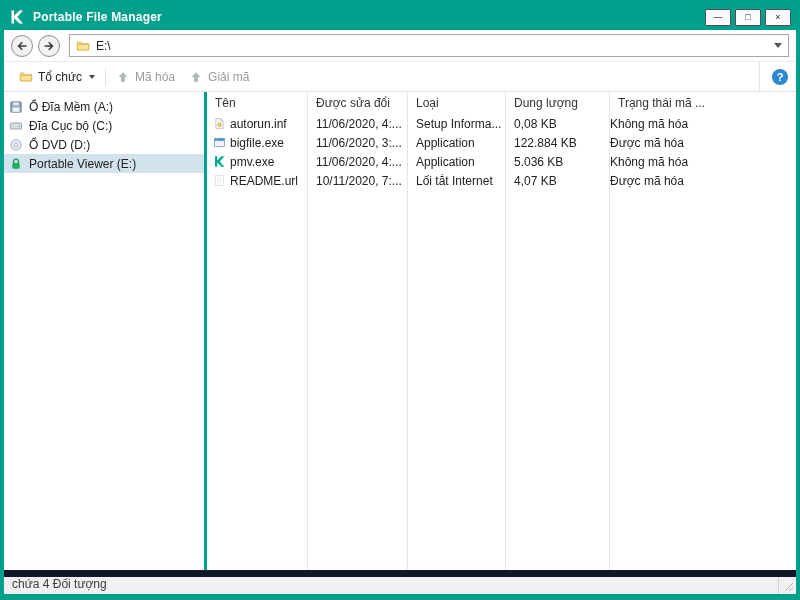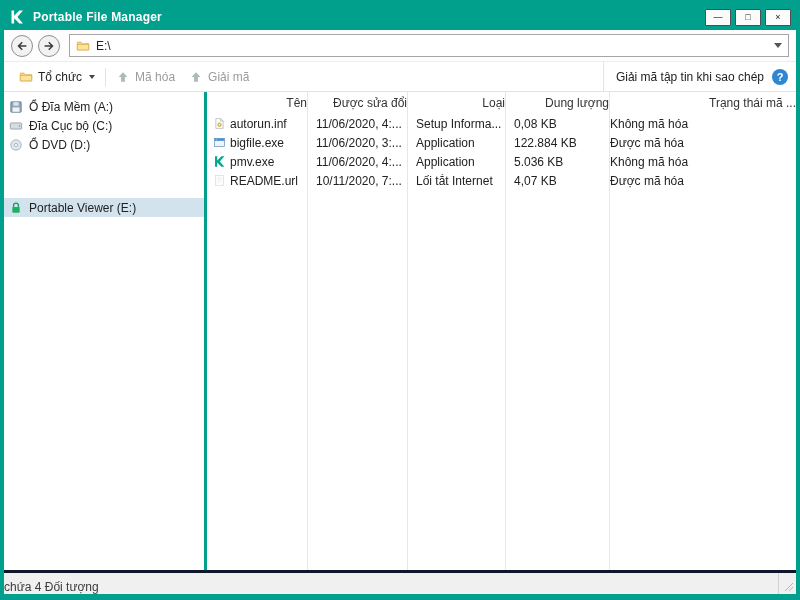--- a/index.html
+++ b/index.html
@@ -68,47 +68,47 @@
     font-size:11px; font-weight:bold; display:flex; align-items:center; justify-content:center;
   }
 
   
   .content{ flex:1 1 auto; display:flex; min-height:0; background:#fff; }
   .sidebar{ width:200px; flex:0 0 auto; padding-top:5px; }
   .side-item{
     height:19px; display:flex; align-items:center; gap:6px; padding-left:5px;
     white-space:nowrap;
   }
-  .side-item.selected{ background:#d2e3ee;margin-top:44px; }
+  .side-item.selected{ background:#d2e3ee; }
   .v-divider{ width:3px; flex:0 0 auto; background:#00a08c; }
 
   .filelist{ flex:1 1 auto; position:relative; overflow:hidden; }
   .col-line{ position:absolute; top:0; bottom:0; width:1px; background:#e6e6e6; }
-  .list-header{ display:flex; height:22px; align-items:center; position:relative; color:#333;text-align:right; }
+  .list-header{ display:flex; height:22px; align-items:center; position:relative; color:#333; }
   .hcell{ white-space:nowrap; overflow:hidden; }
   .hc-name{ width:100px; padding-left:8px; }
   .hc-date{ width:100px; padding-left:9px; }
   .hc-type{ width:98px;  padding-left:9px; }
   .hc-size{ width:104px; padding-left:9px; }
   .hc-status{ flex:1; padding-left:9px; }
 
   .frow{ display:flex; height:19px; align-items:center; position:relative; }
   .cell{ white-space:nowrap; overflow:hidden; }
   .c-name{ width:100px; padding-left:6px; display:flex; align-items:center; gap:4px; }
   .c-date{ width:100px; padding-left:9px; }
   .c-type{ width:98px;  padding-left:9px; }
   .c-size{ width:104px; padding-left:9px; }
   .c-status{ flex:1; padding-left:1px; }
   .ficon{ width:13px; height:13px; flex:0 0 auto; display:inline-flex; }
   .sicon{ width:14px; height:14px; flex:0 0 auto; display:inline-flex; }
 
   
   .statusbar{
-    height:24px; flex:0 0 auto; background:#f0f0f0; border-top:3px solid #0f172a;
-    display:flex; align-items:flex-end; color:#3c3c3c;
+    height:24px; flex:0 0 auto; background:#f0f0f0; border-top:7px solid #0f172a;
+    display:flex; align-items:flex-start; padding-left:8px; color:#3c3c3c;
   }
   .status-right{
     margin-left:auto; width:18px; height:100%; border-left:1px solid #d2d2d2;
     display:flex; align-items:flex-end; justify-content:flex-end; padding:2px;
   }
 </style>
 </head>
 <body>
 
 <div class="window">
@@ -172,21 +172,20 @@
     </div>
     <div class="tb-item disabled">
       <span class="sicon">
         <svg viewBox="0 0 16 16" width="14" height="14">
             <path d="M8 2.5 13 8h-2.8v5.5H5.8V8H3z" fill="#aebbb3"></path>
           </svg>
       </span>
       <span class="tb-label">Giải mã</span>
     </div>
     <div class="tb-right">
-      <span>Giải mã tập tin khi sao chép</span>
       <span class="help-badge">?</span>
     </div>
   </div>
 
   <div class="content">
 
     <div class="sidebar">
       <div class="side-item">
         <span class="sicon">
           <svg viewBox="0 0 16 16" width="14" height="14">

